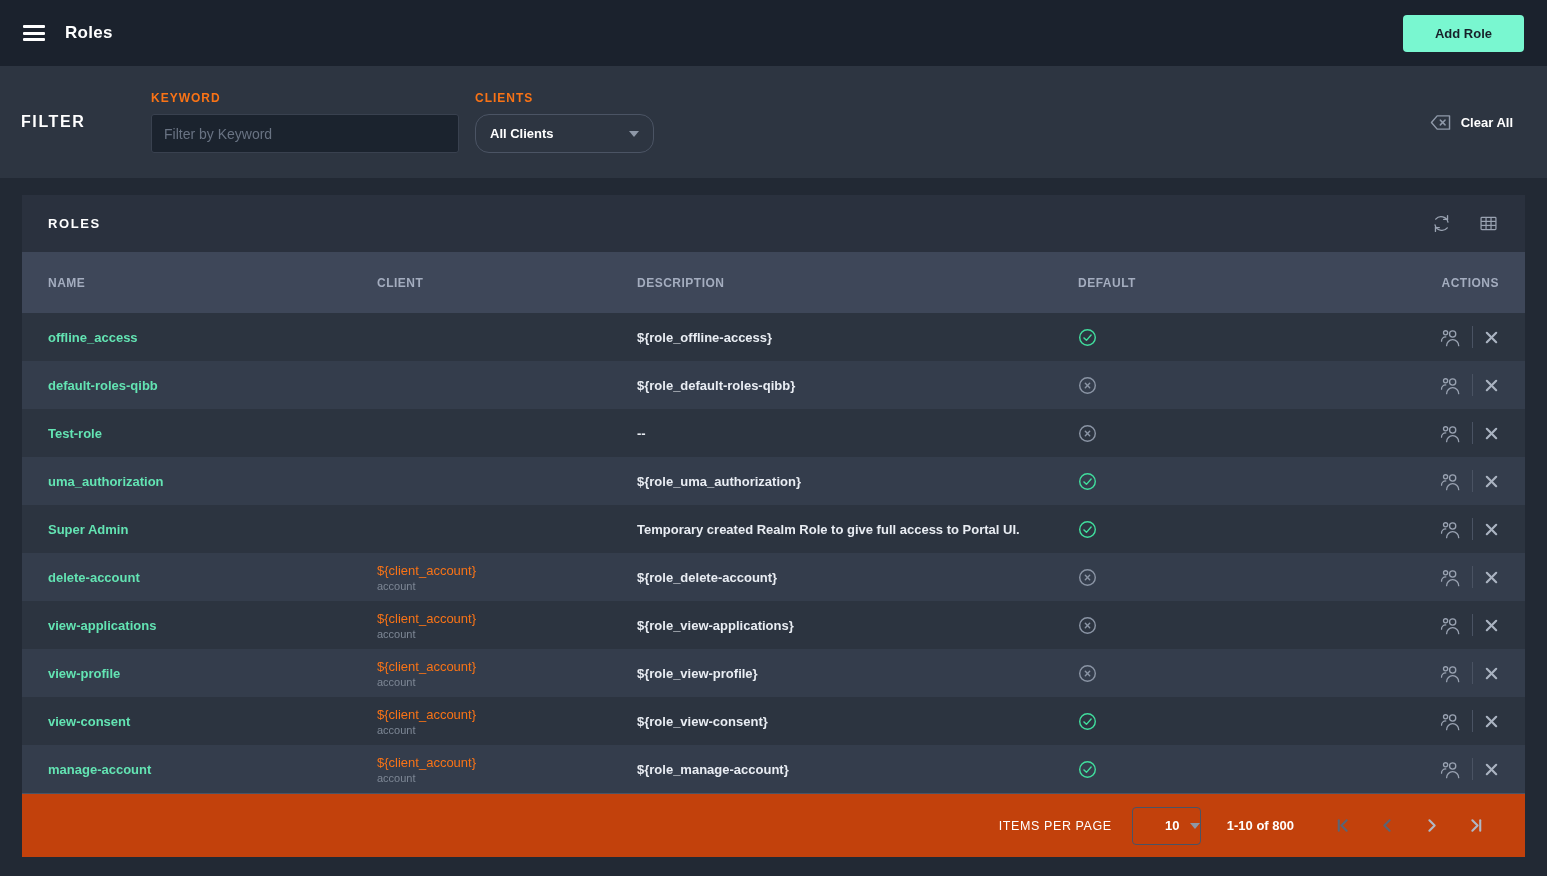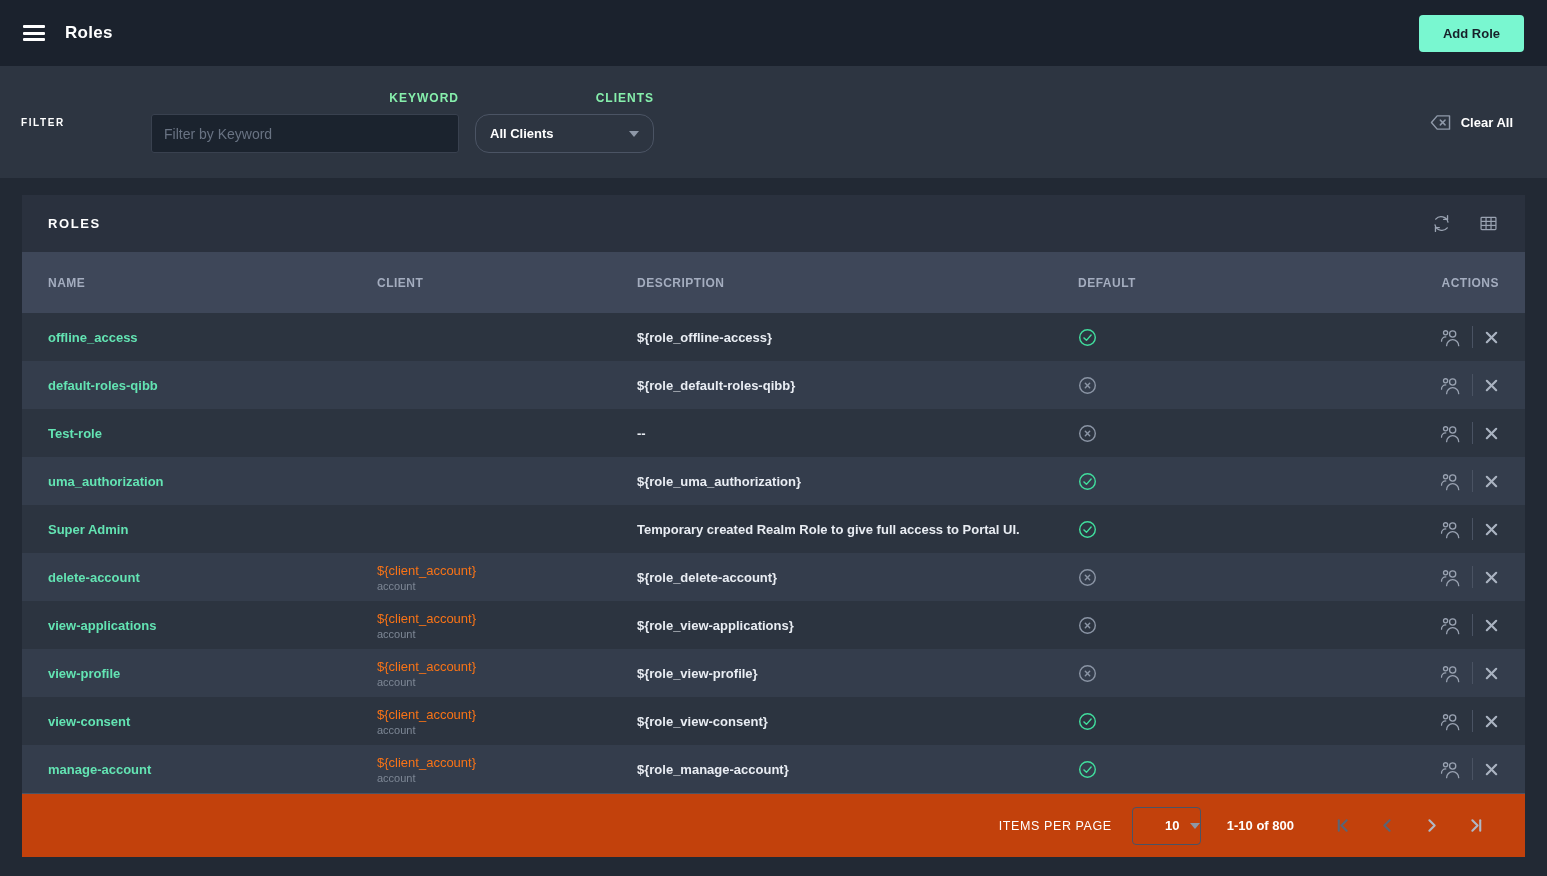--- a/index.html
+++ b/index.html
@@ -13,35 +13,34 @@
   
   .topbar {
     height:66px; background:#1b222d;
     display:flex; align-items:center; padding:0 23px;
   }
   .hamburger { width:22px; height:16px; display:flex; flex-direction:column; justify-content:space-between; cursor:pointer; }
   .hamburger span { display:block; height:3px; background:#ffffff; border-radius:1px; }
   .page-title { margin-left:20px; font-size:17px; font-weight:bold; color:#ffffff; letter-spacing:.3px; }
   .add-btn {
     margin-left:auto; background:#79f7d0; color:#17202a;
-    border:none; border-radius:4px; height:37px; padding:0 24px;
+    border:none; border-radius:4px; height:37px; padding:0 32px;
     font-family:inherit; font-size:13px; font-weight:bold; cursor:pointer;
   }
 
   
   .filterbar {
     height:112px; background:#2d3541;
     display:flex; align-items:center; padding:0 34px 0 21px;
   }
-  .filter-label { font-size:10px; font-weight:bold; color:#ffffff; letter-spacing:1.6px; width:130px; }
+  .filter-label { font-size:16px; font-weight:bold; color:#ffffff; letter-spacing:1.6px; width:130px; }
   .field { display:flex; flex-direction:column; margin-right:16px; }
   .field label {
-    font-size:12px; font-weight:bold; color:#86efac; letter-spacing:1px;
+    font-size:12px; font-weight:bold; color:#f97316; letter-spacing:1px;
     margin-bottom:9px;
-    text-align:right;
   }
   .keyword-input {
     width:308px; height:39px; background:#1b232e;
     border:1px solid #39414f; border-radius:3px;
     color:#dfe4ec; font-family:inherit; font-size:14px; padding:0 12px;
   }
   .keyword-input::placeholder { color:#697383; }
   .select {
     width:179px; height:39px; border:1px solid #4b5464; border-radius:14px;
     display:flex; align-items:center; justify-content:space-between;

